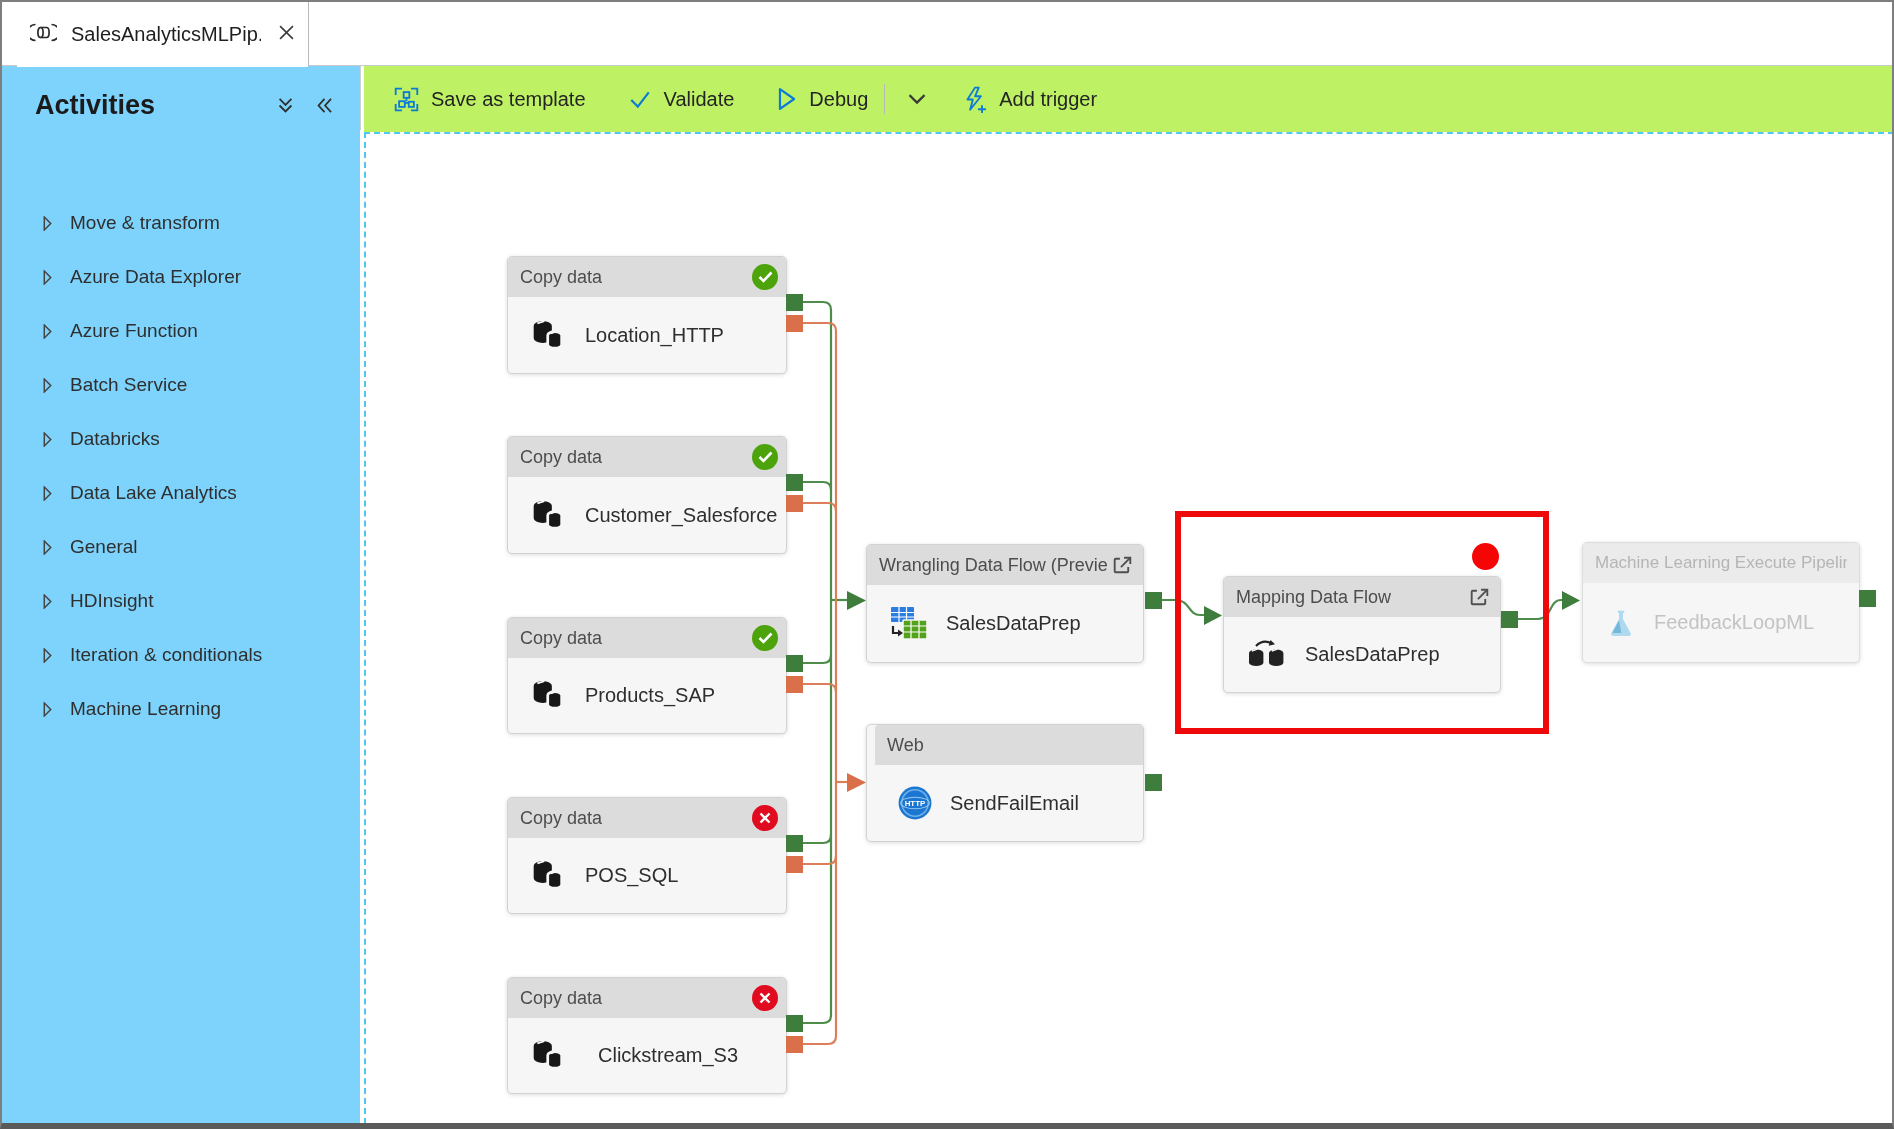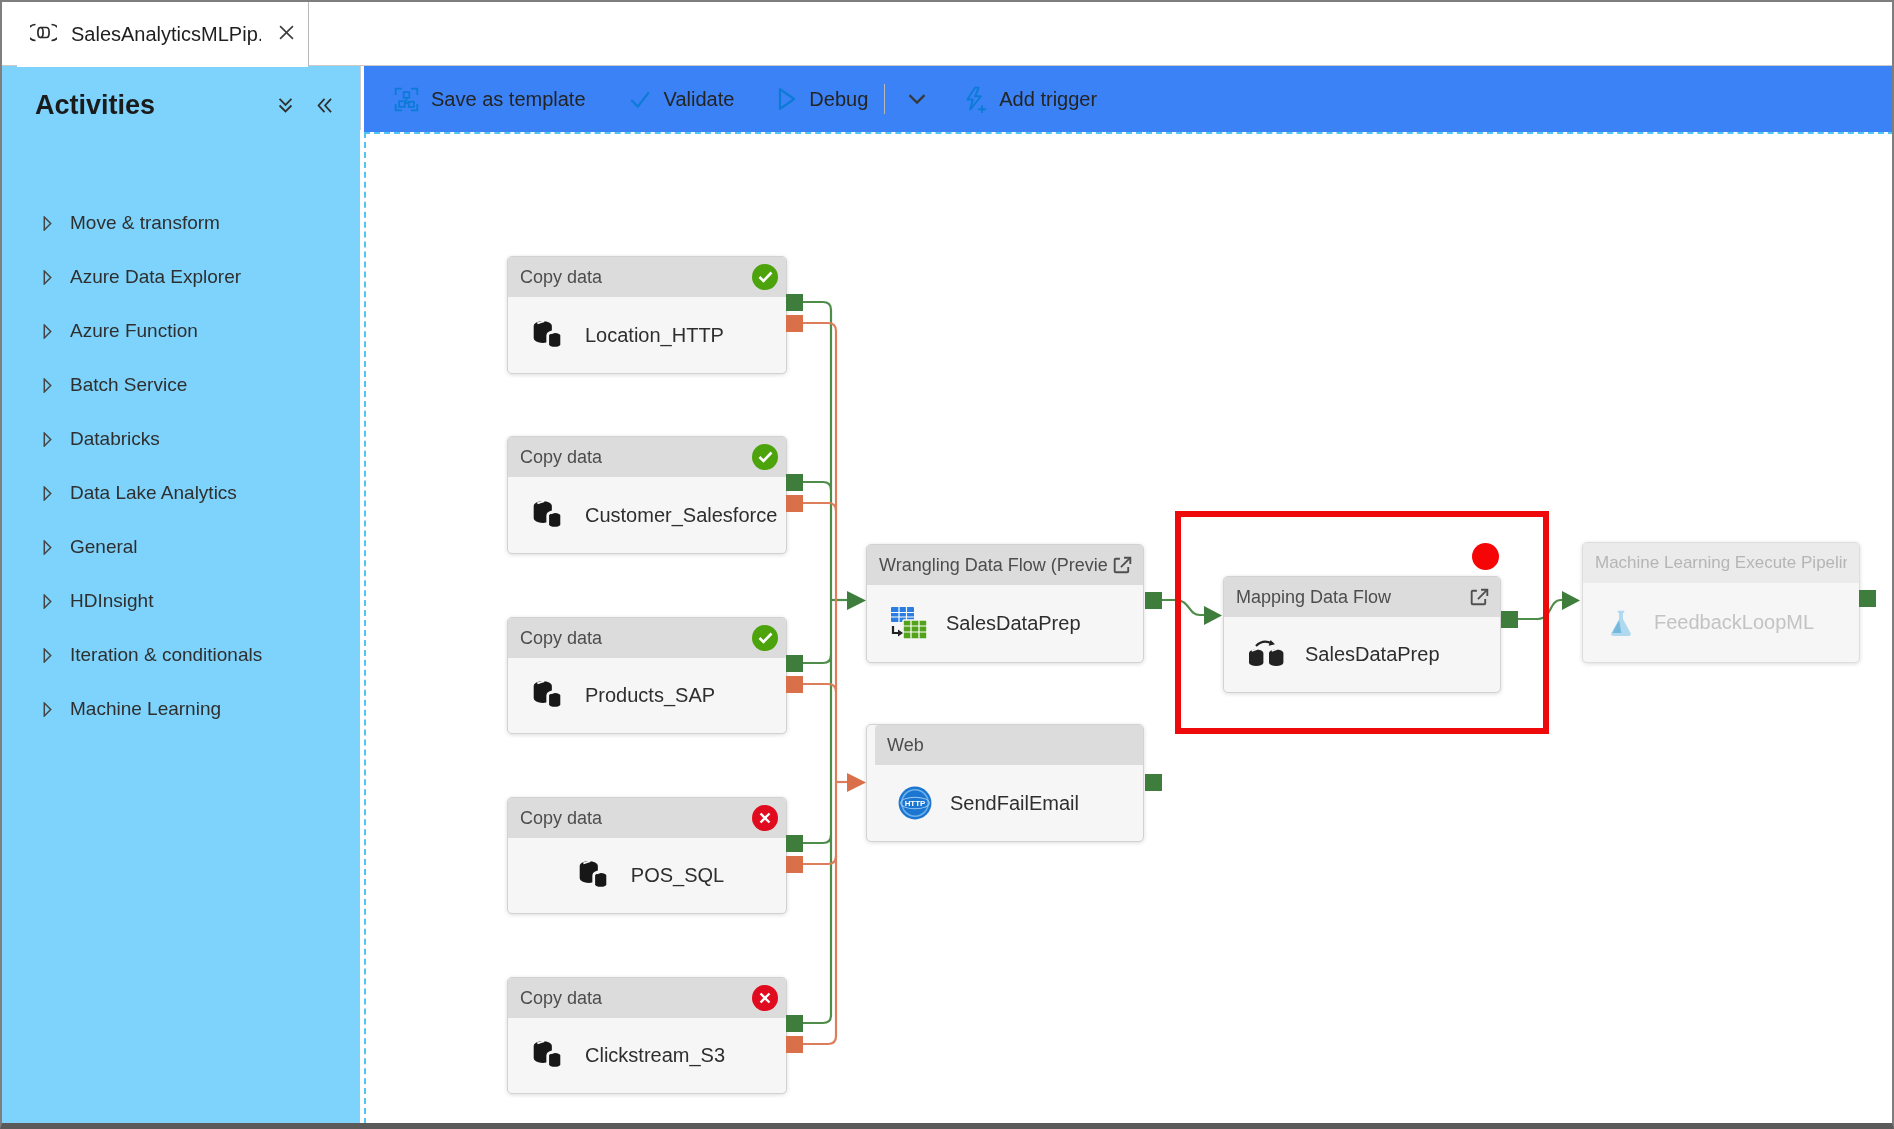--- a/index.html
+++ b/index.html
@@ -26,21 +26,21 @@
   .searchbox input::placeholder{ color:#767676; font-style:italic;}
   .acts{ position:absolute; left:40px; right:10px; top:130px;}
   .act{ height:54px; display:flex; align-items:center; cursor:pointer;}
   .act .tri{ width:11px; display:flex; margin-right:17px;}
   .act .lbl{ font-size:19px; color:#2f2f2f;}
 
   .vdiv{ position:absolute; left:358px; top:64px; height:64px; width:1px; background:#cfcfcf;}
 
   
   .toolbar{ position:absolute; left:362px; top:64px; right:0; height:66px; display:flex; align-items:center;
-            padding-left:30px; background:#3b82f6;}
+            padding-left:30px; background:#bef264;}
   .tbtn{ display:flex; align-items:center; cursor:pointer; margin-right:42px;}
   .tbtn .ticon{ display:flex; margin-right:12px;}
   .tbtn .tlabel{ font-size:20px; color:#242424;}
   .tdiv{ width:1px; height:30px; background:#b9b9b9; margin:0 22px 0 -14px;}
   .tchev{ display:flex; margin-right:36px; cursor:pointer;}
 
   
   .canvas-border{ position:absolute; left:362px; top:130px; width:1540px; height:992px;
                   border-left:2px dashed #4fc7f0; border-top:2px dashed #4fc7f0; pointer-events:none; z-index:0;}
   #wires{ position:absolute; left:0; top:0; z-index:1; pointer-events:none;}
@@ -349,21 +349,21 @@
   <div class="node" style="left:505px; top:795px; height:117px;">
     <div class="node-header">
       <span class="htext">Copy data</span>
       <span class="badge err">
         <svg width="12" height="12" viewBox="0 0 12 12" stroke="#fff" stroke-width="2.4">
             <line x1="1.5" y1="1.5" x2="10.5" y2="10.5"></line>
             <line x1="10.5" y1="1.5" x2="1.5" y2="10.5"></line>
           </svg>
       </span>
     </div>
-    <div class="node-body" style="height:75px;justify-content:center;">
+    <div class="node-body" style="height:75px;">
       <span class="nicon">
         <svg width="38" height="33" viewBox="0 0 36 31">
           <path d="M3.5 6.2 a8.6 4.3 0 0 1 17.2 0 v12 a8.6 4.3 0 0 1 -17.2 0 z" fill="#171717"></path>
           <path d="M7 4 l6.5 -2" stroke="#fff" stroke-width="1.6" fill="none"></path>
           <path d="M16.8 15.2 a6.6 3.3 0 0 1 13.2 0 v9 a6.6 3.3 0 0 1 -13.2 0 z" fill="#171717" stroke="#f6f6f6" stroke-width="2.6"></path>
           <path d="M19.6 13.6 l5 -1.6" stroke="#f6f6f6" stroke-width="1.3" fill="none"></path>
         </svg>
       </span>
       <span class="node-name">POS_SQL</span>
     </div>
@@ -372,21 +372,21 @@
   <div class="node" style="left:505px; top:975px; height:117px;">
     <div class="node-header">
       <span class="htext">Copy data</span>
       <span class="badge err">
         <svg width="12" height="12" viewBox="0 0 12 12" stroke="#fff" stroke-width="2.4">
             <line x1="1.5" y1="1.5" x2="10.5" y2="10.5"></line>
             <line x1="10.5" y1="1.5" x2="1.5" y2="10.5"></line>
           </svg>
       </span>
     </div>
-    <div class="node-body" style="height:75px;">
+    <div class="node-body" style="height:75px;gap:13px;">
       <span class="nicon">
         <svg width="38" height="33" viewBox="0 0 36 31">
           <path d="M3.5 6.2 a8.6 4.3 0 0 1 17.2 0 v12 a8.6 4.3 0 0 1 -17.2 0 z" fill="#171717"></path>
           <path d="M7 4 l6.5 -2" stroke="#fff" stroke-width="1.6" fill="none"></path>
           <path d="M16.8 15.2 a6.6 3.3 0 0 1 13.2 0 v9 a6.6 3.3 0 0 1 -13.2 0 z" fill="#171717" stroke="#f6f6f6" stroke-width="2.6"></path>
           <path d="M19.6 13.6 l5 -1.6" stroke="#f6f6f6" stroke-width="1.3" fill="none"></path>
         </svg>
       </span>
       <span class="node-name">Clickstream_S3</span>
     </div>

